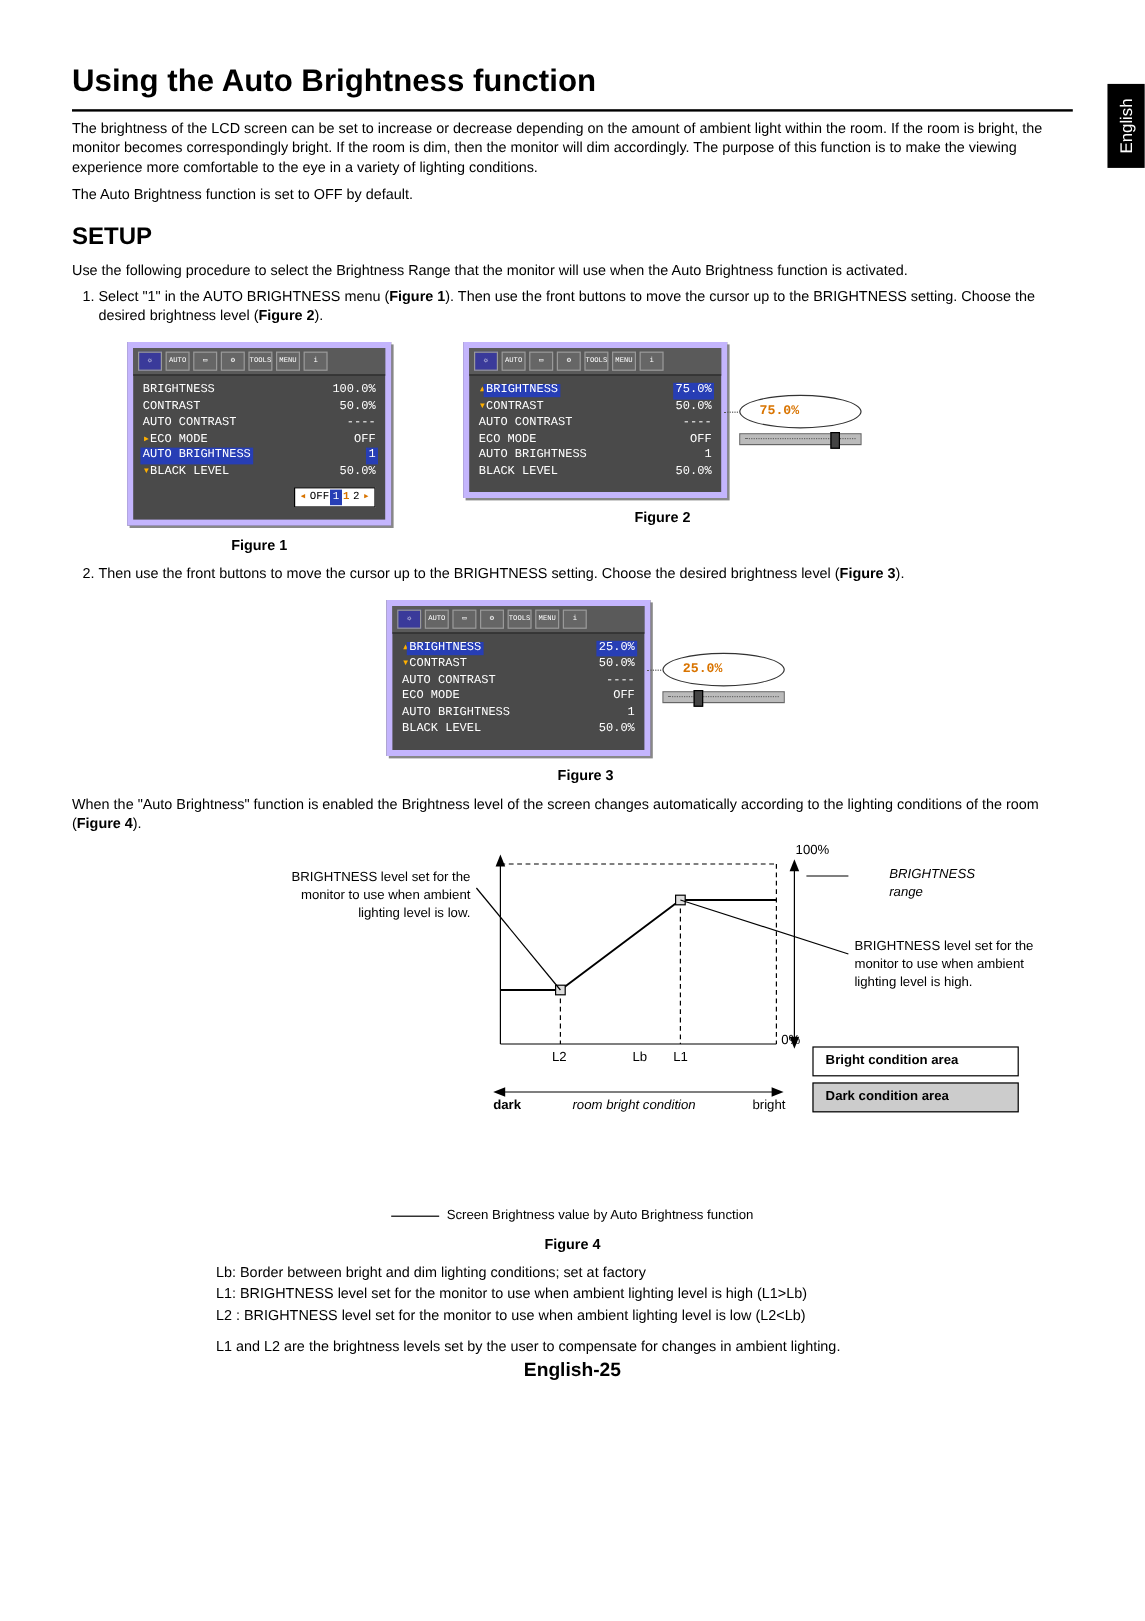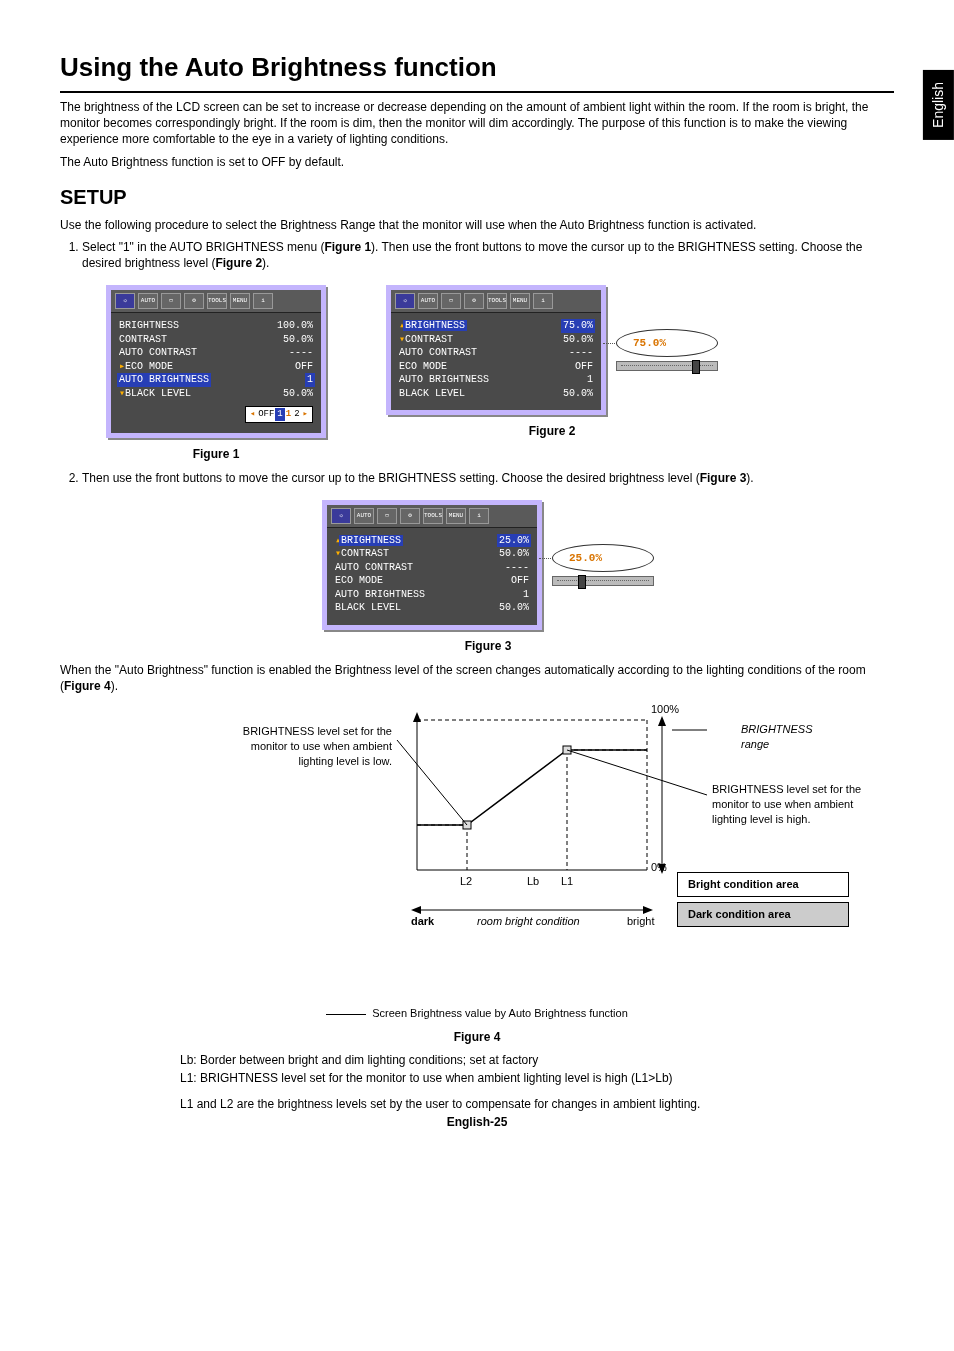--- a/index.html
+++ b/index.html
@@ -129,21 +129,21 @@
   .d-label { position:absolute; }
   .legend-line { display:inline-block; width:40px; border-top:1px solid #000; vertical-align:middle; margin-right:6px;}
   .legend-text { text-align:center; margin-top:6px; font-size:11px;}
   .cond-box {
     border:1px solid #000;
     font-weight:bold;
     padding:4px 10px;
     font-size:11px;
     width:150px;
   }
-  .page-footer { text-align:center; font-weight:bold; font-size:12px; }
+  .page-footer { text-align:center; font-weight:bold; font-size:16px; }
   .notes { margin-left:120px; margin-top:6px;}
   .notes p { margin:2px 0;}
 </style>
 </head>
 <body>
 
 <div class="lang-tab">English</div>
 
 <h1 class="main-title">Using the Auto Brightness function</h1>
 
@@ -302,21 +302,21 @@
 
     <line x1="230" y1="40" x2="300" y2="125" stroke="#000"></line>
     <line x1="505" y1="30" x2="540" y2="30" stroke="#000"></line>
     <line x1="400" y1="50" x2="540" y2="95" stroke="#000"></line>
 
     <line x1="250" y1="210" x2="480" y2="210" stroke="#000"></line>
     <polygon points="244,210 254,206 254,214" fill="#000"></polygon>
     <polygon points="486,210 476,206 476,214" fill="#000"></polygon>
   </svg>
 
-  <div class="d-label" style="left:484px; top:2px;">100%</div>
+  <div class="d-label" style="left:496px; top:2px;">100%</div>
   <div class="d-label" style="left:484px; top:160px;">0%</div>
 
   <div class="d-label" style="left:60px; top:24px; width:165px; text-align:right;">BRIGHTNESS level set for the monitor to use when ambient lighting level is low.</div>
   <div class="d-label" style="left:574px; top:22px;font-style:italic;">BRIGHTNESS range</div>
   <div class="d-label" style="left:545px; top:82px; width:170px;">BRIGHTNESS level set for the monitor to use when ambient lighting level is high.</div>
 
   <div class="d-label" style="left:293px; top:174px;">L2</div>
   <div class="d-label" style="left:344px; top:174px;padding-left:16px;">Lb</div>
   <div class="d-label" style="left:394px; top:174px;">L1</div>
 
@@ -334,16 +334,17 @@
 
 <div class="legend-text">
   <span class="legend-line"></span><span>Screen Brightness value by Auto Brightness function</span>
 </div>
 
 <div class="fig-caption">Figure 4</div>
 
 <div class="notes">
   <p>Lb: Border between bright and dim lighting conditions; set at factory</p>
   <p>L1: BRIGHTNESS level set for the monitor to use when ambient lighting level is high (L1&gt;Lb)</p>
+  <p>L2 : BRIGHTNESS level set for the monitor to use when ambient lighting level is low (L2&lt;Lb)</p>
   <p style="margin-top:10px;">L1 and L2 are the brightness levels set by the user to compensate for changes in ambient lighting.</p>
 </div>
 
 <div class="page-footer">English-25</div>
 
 </body></html>

